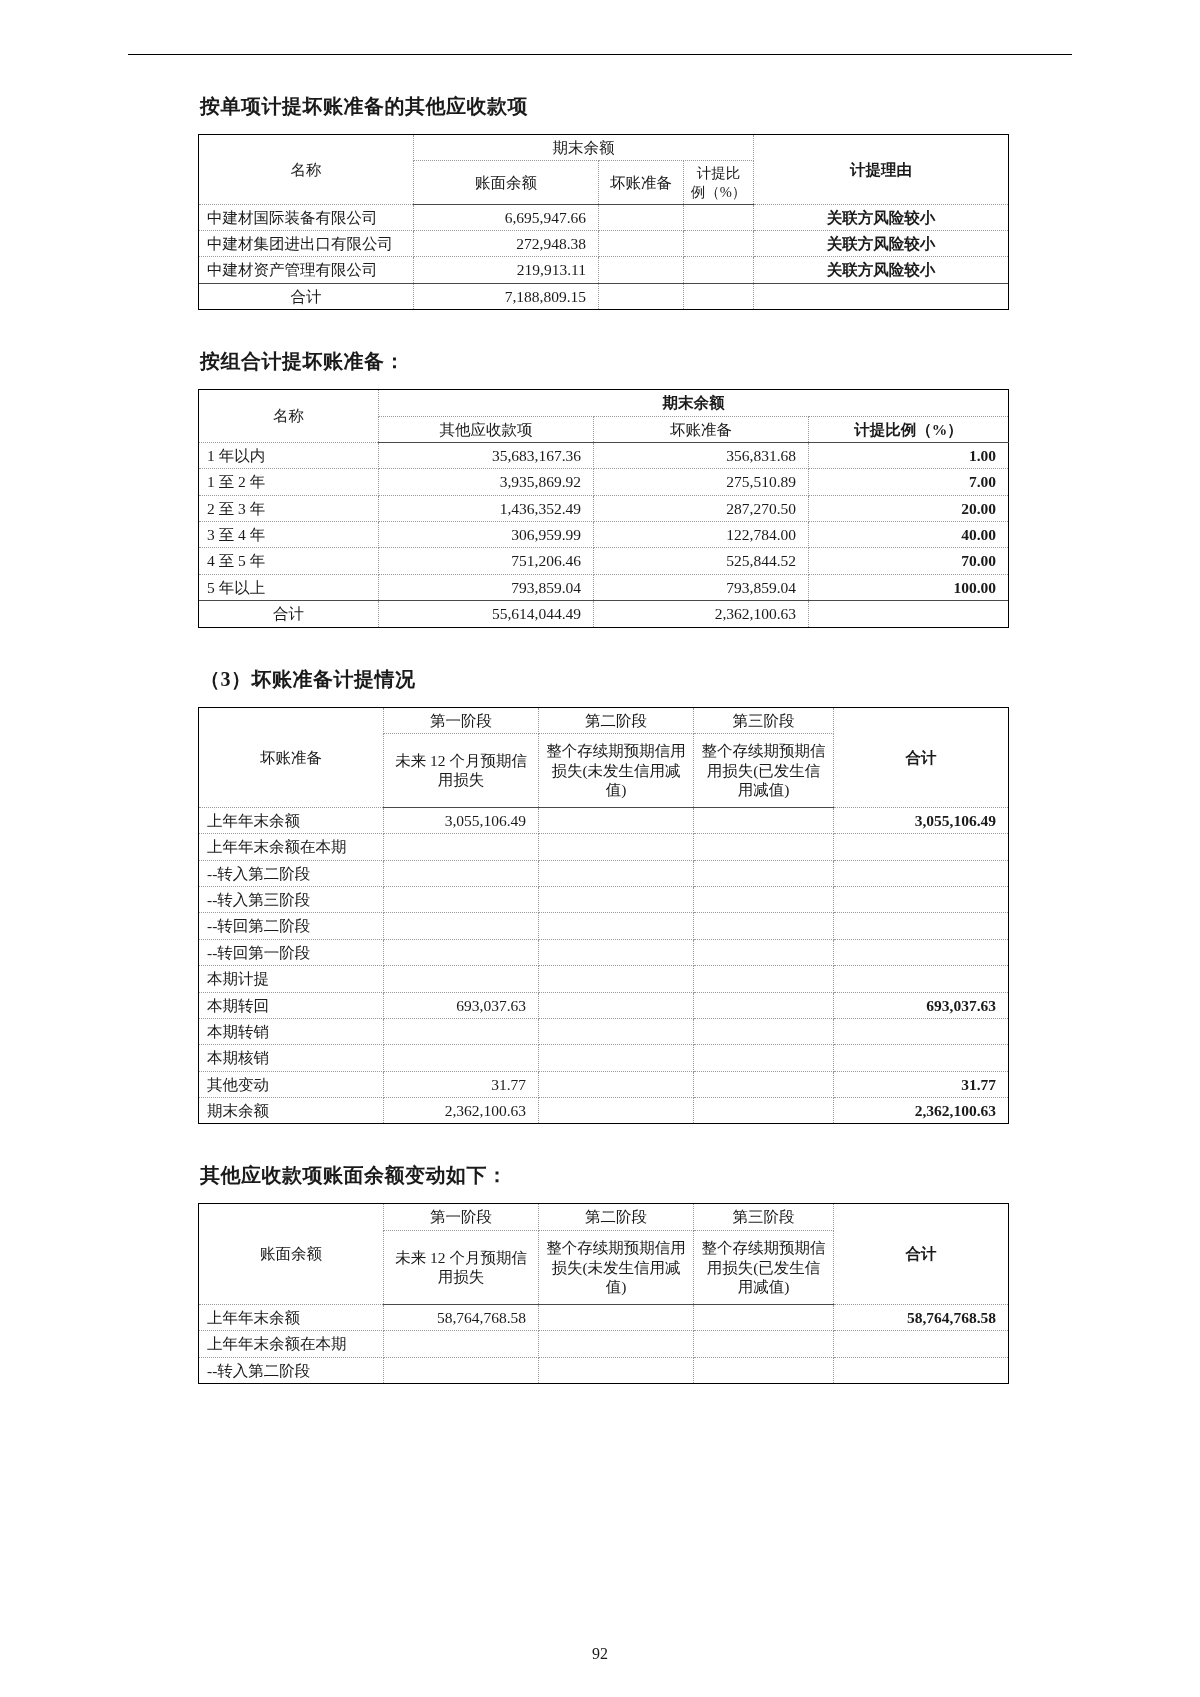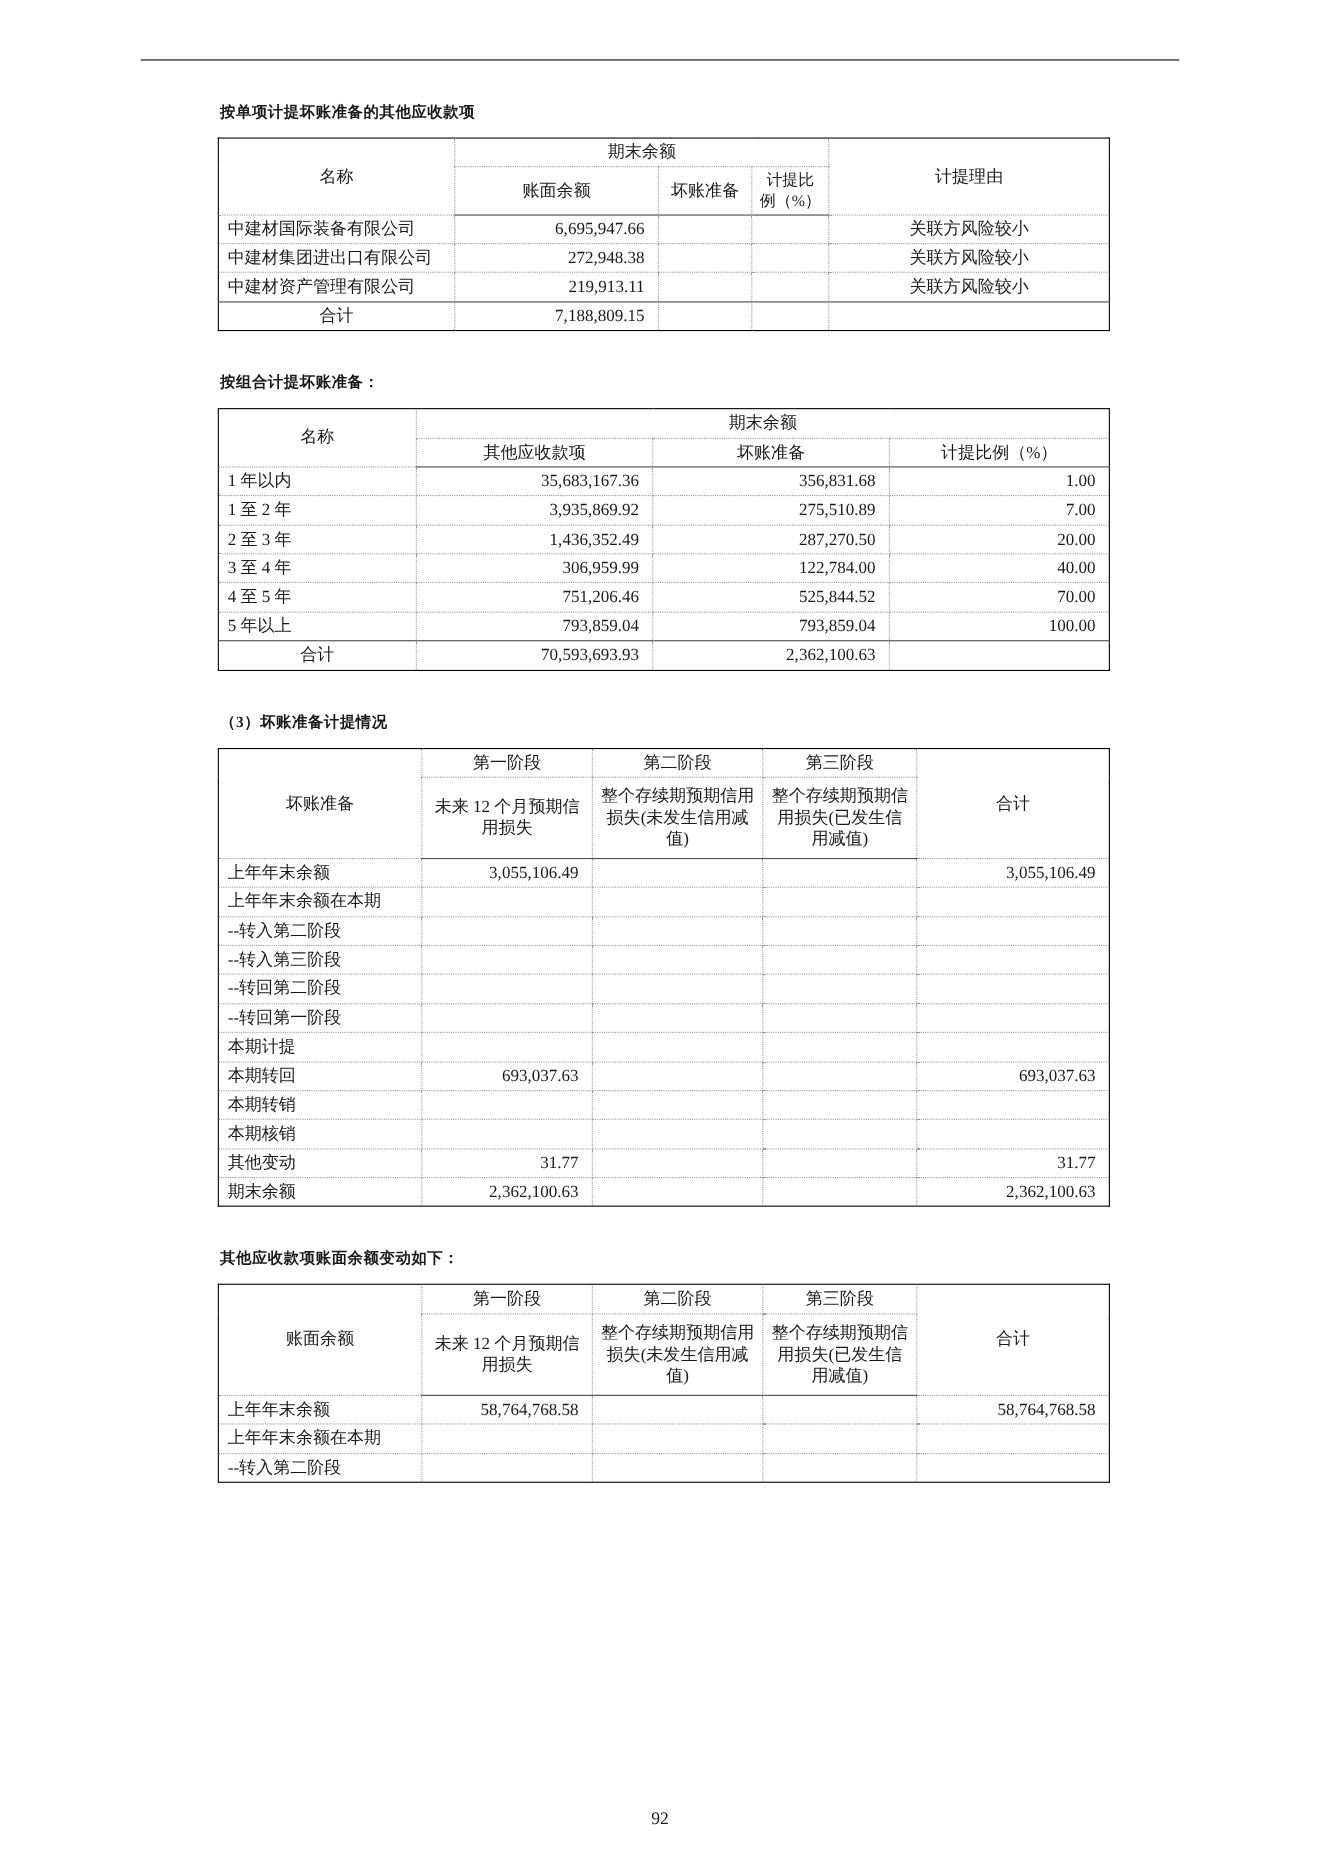--- a/index.html
+++ b/index.html
@@ -26,21 +26,21 @@
     font-size: 19px;
     letter-spacing: 0.5px;
     padding-right: 20px;
     margin-bottom: 8px;
   }
   .header-rule {
     border-bottom: 1.6px solid #000;
     margin: 0 -22px 0 -22px;
   }
   .section-title {
-    font-size: 14px;
+    font-size: 20px;
     font-weight: bold;
     margin: 38px 0 14px 50px;
     letter-spacing: 0.5px;
   }
   .sub-title {
     font-size: 18px;
     font-weight: bold;
     margin: 10px 0 10px 50px;
     letter-spacing: 0.5px;
   }
@@ -63,21 +63,21 @@
   }
   .tbl-bottom-row td {
     border-bottom: 1.8px solid #000;
   }
   .hdr-sep td, .hdr-sep th {
     border-bottom: 1px solid #4a4a4a;
   }
   td.c, th.c { text-align: center; }
   td.r { text-align: right; padding-right: 12px; }
   td.l { text-align: left; padding-left: 8px; }
-  .lastcol { border-right: 1.8px solid #000 !important; }
+  .lastcol { border-right: 1.8px solid #000 !important; font-weight: bold; }
   .firstcol { border-left: 1.8px solid #000 !important; }
   .tot-line td { border-top: 1px solid #4a4a4a; }
   .small { font-size: 14.5px; }
   .pagenum {
     position: absolute;
     bottom: 34px;
     left: 0;
     width: 1200px;
     text-align: center;
     font-size: 16px;
@@ -195,21 +195,21 @@
         <td class="r lastcol">70.00</td>
       </tr>
       <tr class="rowh">
         <td class="l firstcol">5 年以上</td>
         <td class="r">793,859.04</td>
         <td class="r">793,859.04</td>
         <td class="r lastcol">100.00</td>
       </tr>
       <tr class="rowh tot-line tbl-bottom-row">
         <td class="c firstcol">合计</td>
-        <td class="r">70,593,693.93</td>
+        <td class="r">55,614,044.49</td>
         <td class="r">2,362,100.63</td>
         <td class="r lastcol"></td>
       </tr>
     </tbody>
   </table>
 
   <div class="section-title">（3）坏账准备计提情况</div>
 
   <table>
     <colgroup>

